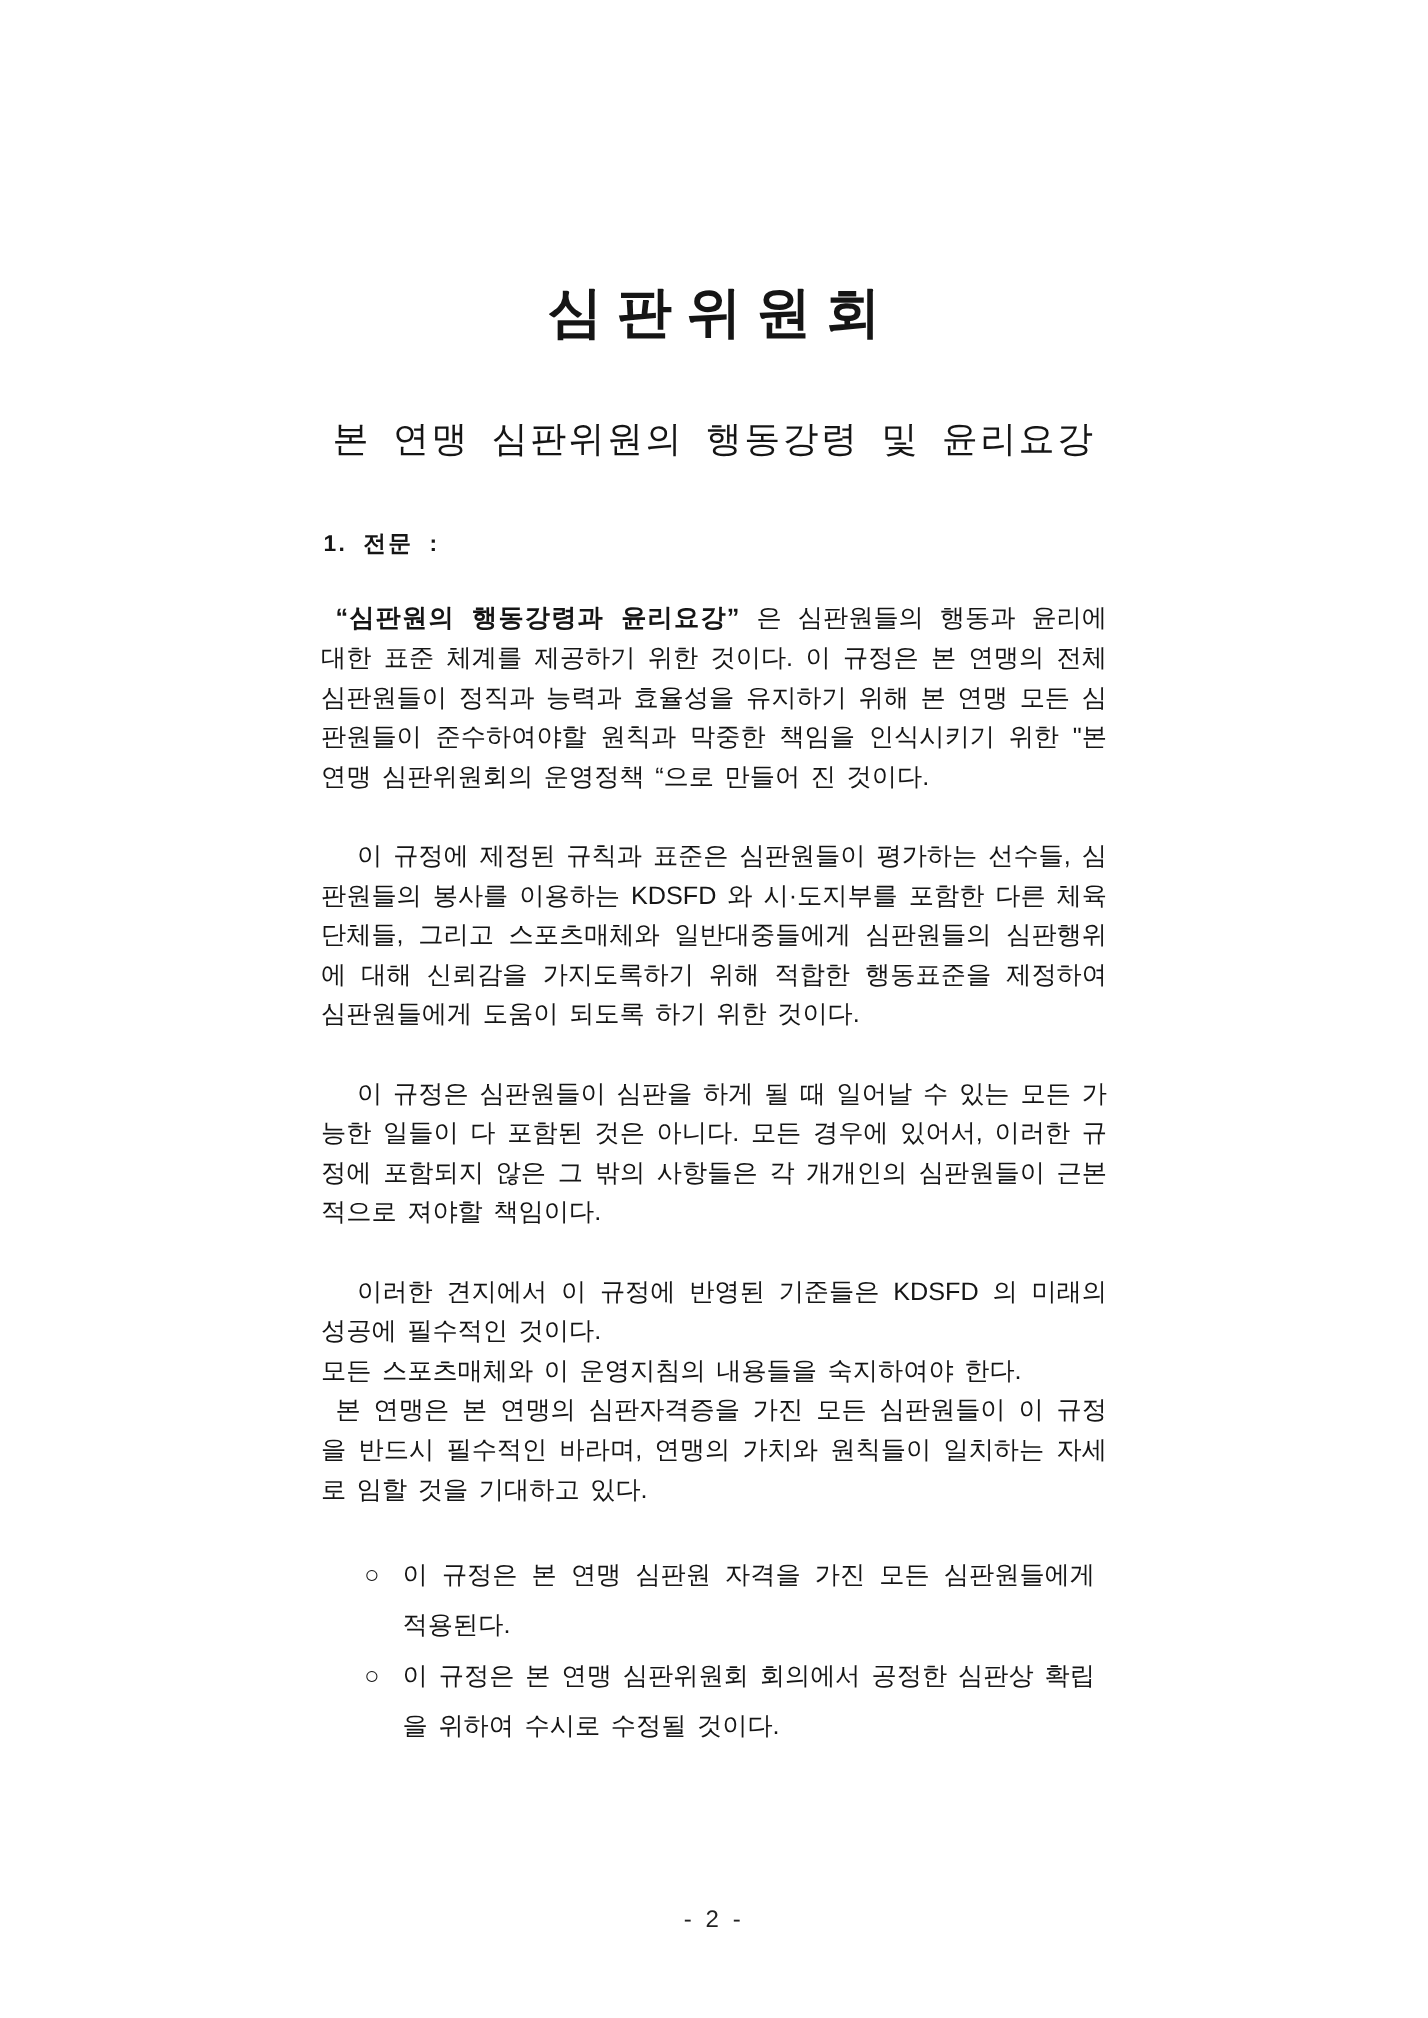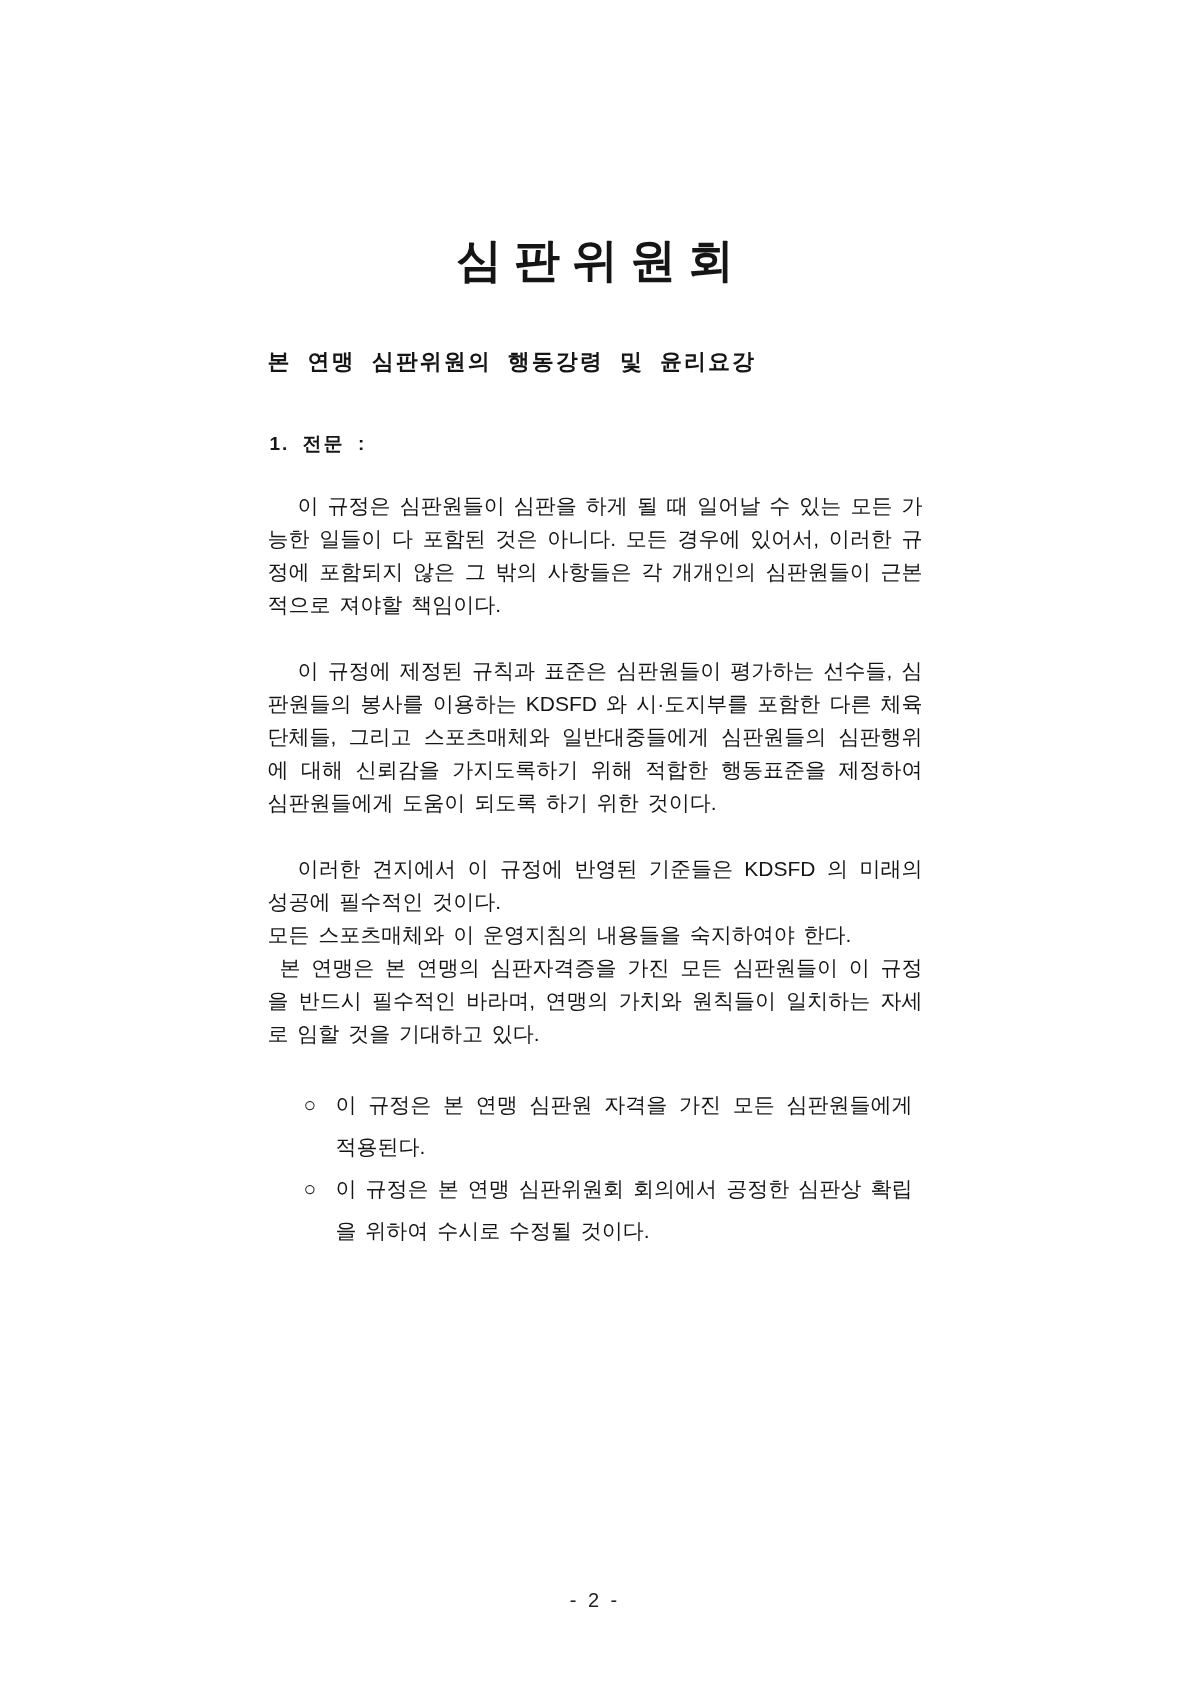--- a/index.html
+++ b/index.html
@@ -21,23 +21,23 @@
     text-align: center;
     font-size: 46px;
     font-weight: 600;
     letter-spacing: 12px;
     text-indent: 12px;
     line-height: 1.15;
     white-space: nowrap;
   }
   .doc-subtitle {
     margin: 62px 0 0 0;
-    text-align: left;
-    font-size: 22px;
-    font-weight: bold;
+    text-align: center;
+    font-size: 30px;
+    font-weight: normal;
     letter-spacing: 2px;
     word-spacing: 8px;
     line-height: 1.2;
     white-space: nowrap;
   }
   .section-heading {
     margin: 58px 0 0 2px;
     font-size: 19px;
     font-weight: bold;
     letter-spacing: 2px;
@@ -83,24 +83,25 @@
 
   <h1 class="doc-title">심판위원회</h1>
 
   <h2 class="doc-subtitle">본 연맹 심판위원의 행동강령 및 윤리요강</h2>
 
   <h3 class="section-heading">1. 전문 :</h3>
 
   <div class="body-text">
 
 
+    <p class="para indent-sm"><span class="lead-bold">“심판원의 행동강령과 윤리요강”</span><span> 은 심판원들의 행동과 윤리에 대한 표준 체계를 제공하기 위한 것이다. 이 규정은 본 연맹의 전체 심판원들이 정직과 능력과 효율성을 유지하기 위해 본 연맹 모든 심판원들이 준수하여야할 원칙과 막중한 책임을 인식시키기 위한 "본 연맹 심판위원회의 운영정책 “으로 만들어 진 것이다.</span></p>
+
+    <p class="para indent-md">이 규정에 제정된 규칙과 표준은 심판원들이 평가하는 선수들, 심판원들의 봉사를 이용하는 KDSFD 와 시·도지부를 포함한 다른 체육단체들, 그리고 스포츠매체와 일반대중들에게 심판원들의 심판행위에 대해 신뢰감을 가지도록하기 위해 적합한 행동표준을 제정하여 심판원들에게 도움이 되도록 하기 위한 것이다.</p>
 
     <p class="para indent-md">이 규정은 심판원들이 심판을 하게 될 때 일어날 수 있는 모든 가능한 일들이 다 포함된 것은 아니다. 모든 경우에 있어서, 이러한 규정에 포함되지 않은 그 밖의 사항들은 각 개개인의 심판원들이 근본적으로 져야할 책임이다.</p>
-
-    <p class="para indent-md">이 규정에 제정된 규칙과 표준은 심판원들이 평가하는 선수들, 심판원들의 봉사를 이용하는 KDSFD 와 시·도지부를 포함한 다른 체육단체들, 그리고 스포츠매체와 일반대중들에게 심판원들의 심판행위에 대해 신뢰감을 가지도록하기 위해 적합한 행동표준을 제정하여 심판원들에게 도움이 되도록 하기 위한 것이다.</p>
 
 
     <p class="para indent-md">이러한 견지에서 이 규정에 반영된 기준들은 KDSFD 의 미래의 성공에 필수적인 것이다.</p>
 
     <p class="para no-gap">모든 스포츠매체와 이 운영지침의 내용들을 숙지하여야 한다.</p>
 
     <p class="para no-gap indent-sm">본 연맹은 본 연맹의 심판자격증을 가진 모든 심판원들이 이 규정을 반드시 필수적인 바라며, 연맹의 가치와 원칙들이 일치하는 자세로 임할 것을 기대하고 있다.</p>
 
     <div class="bullet-list">
       <div class="bullet-row">

